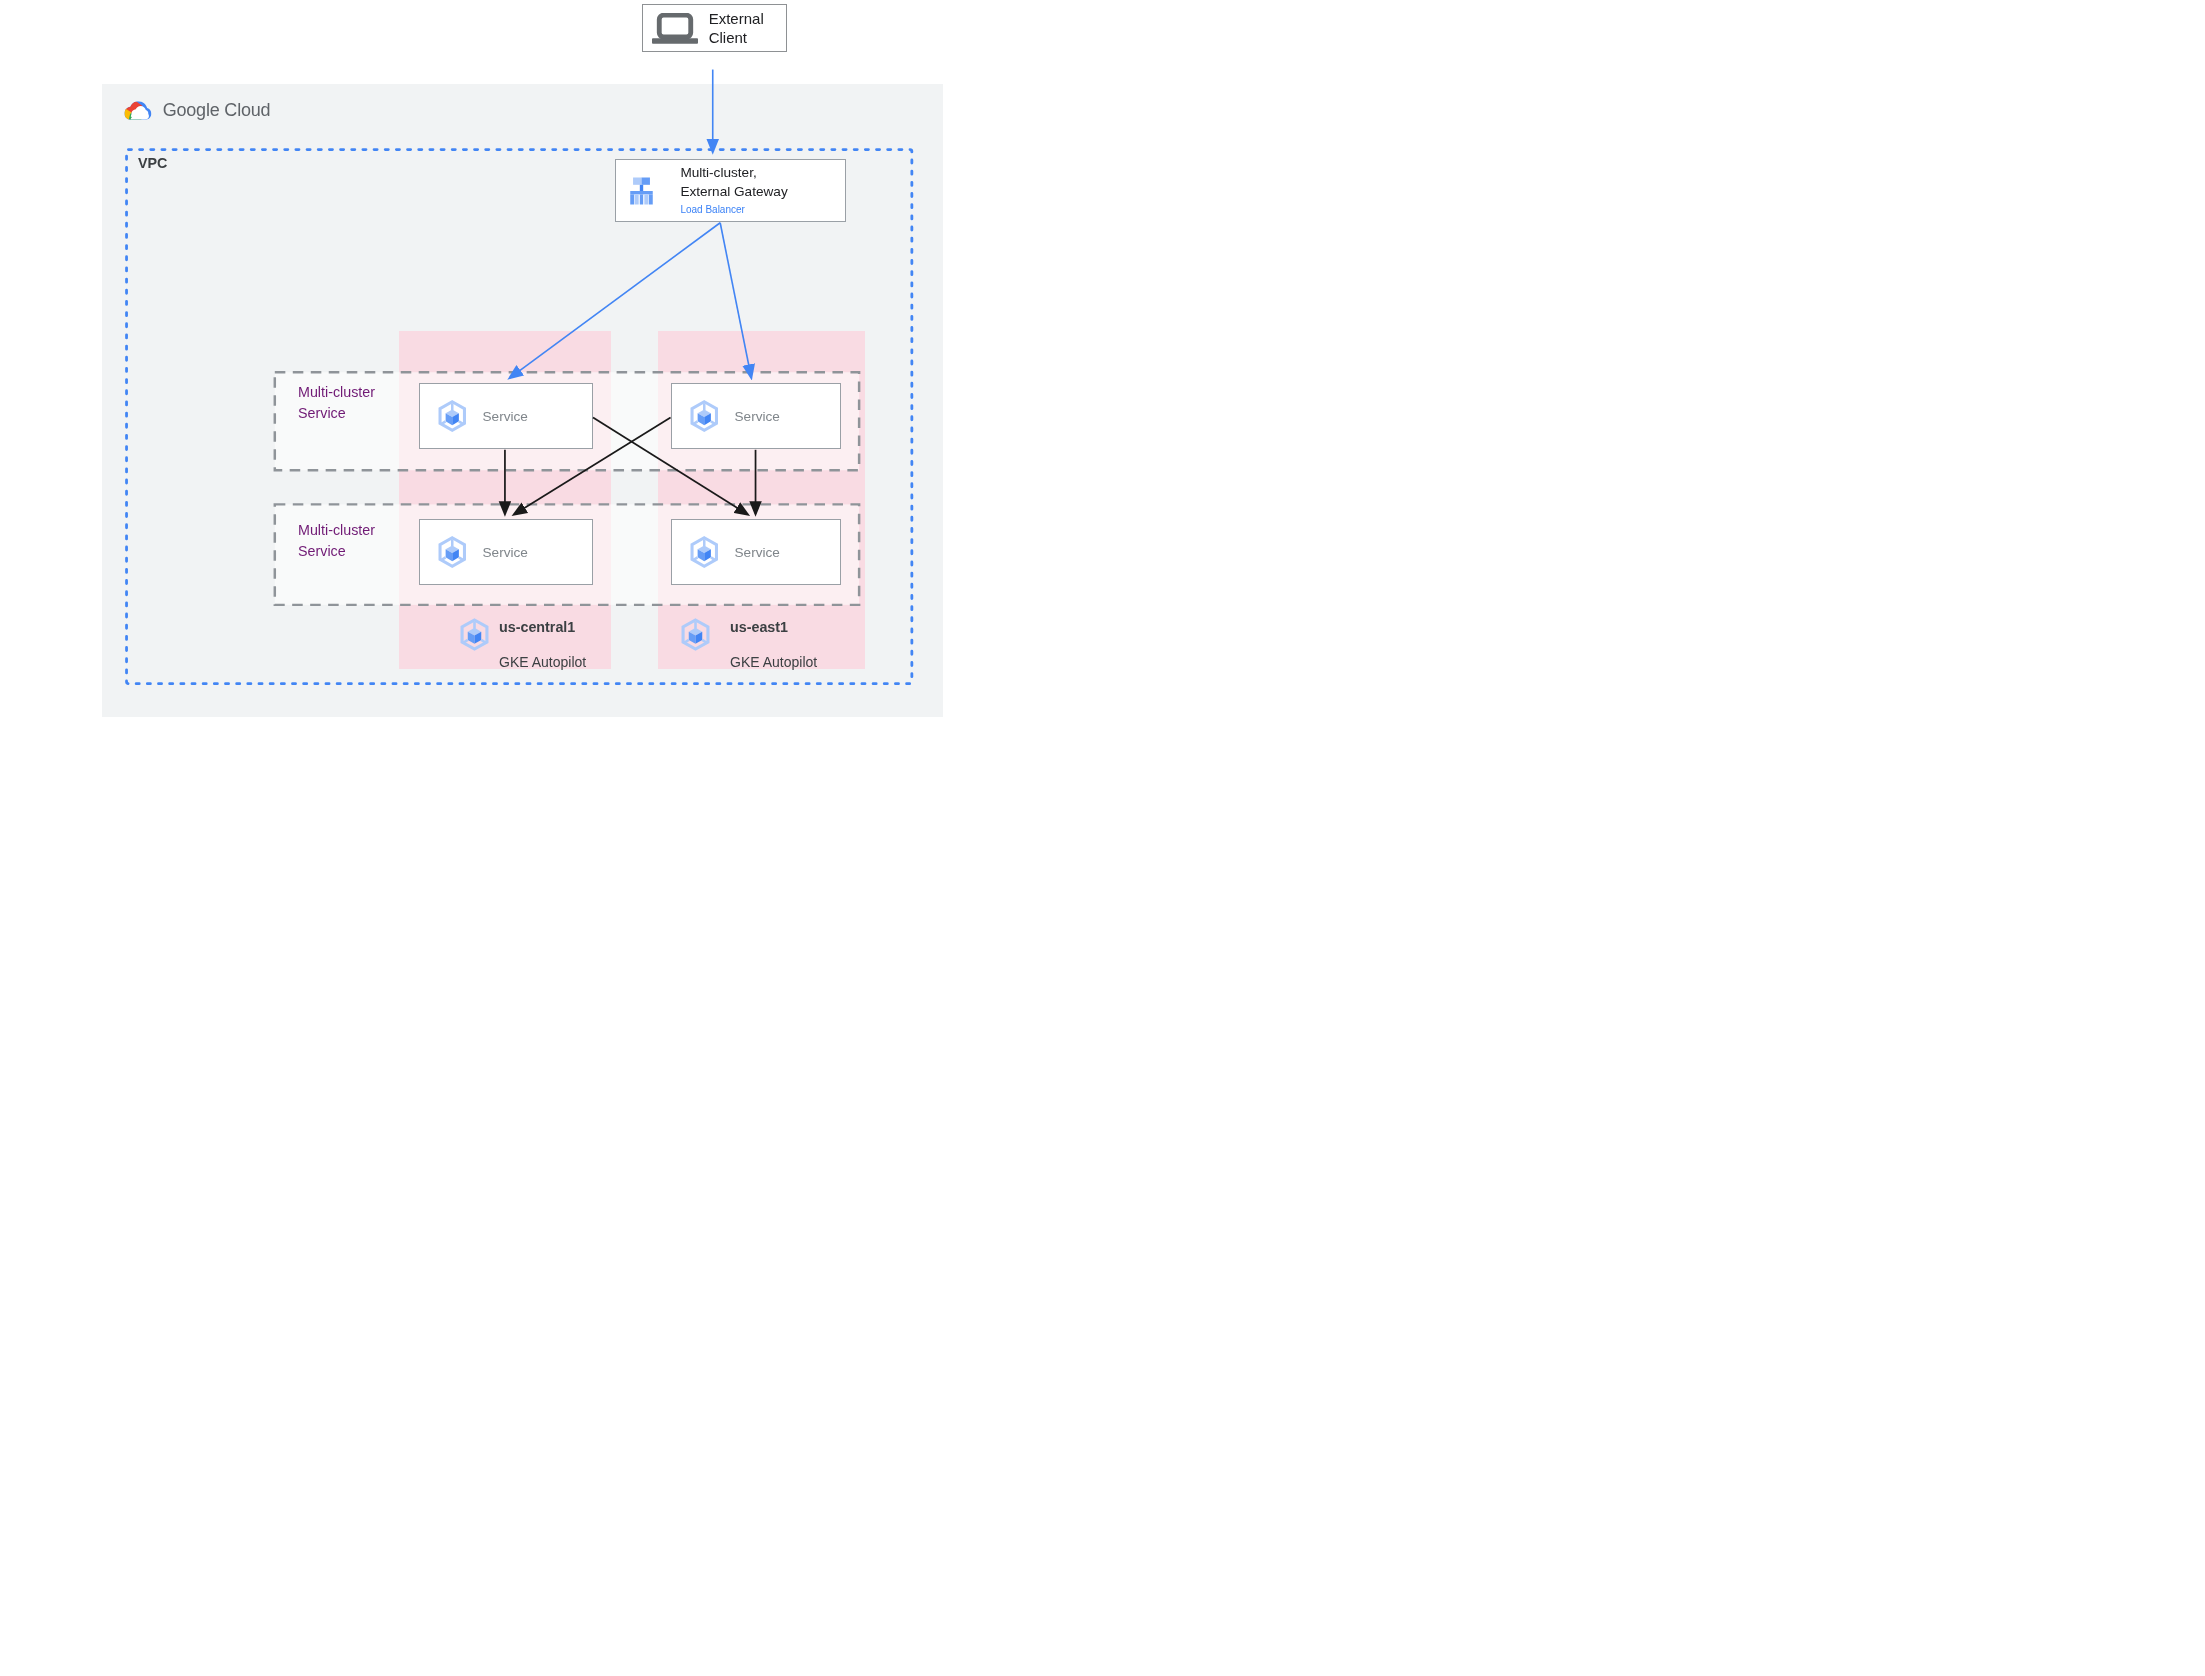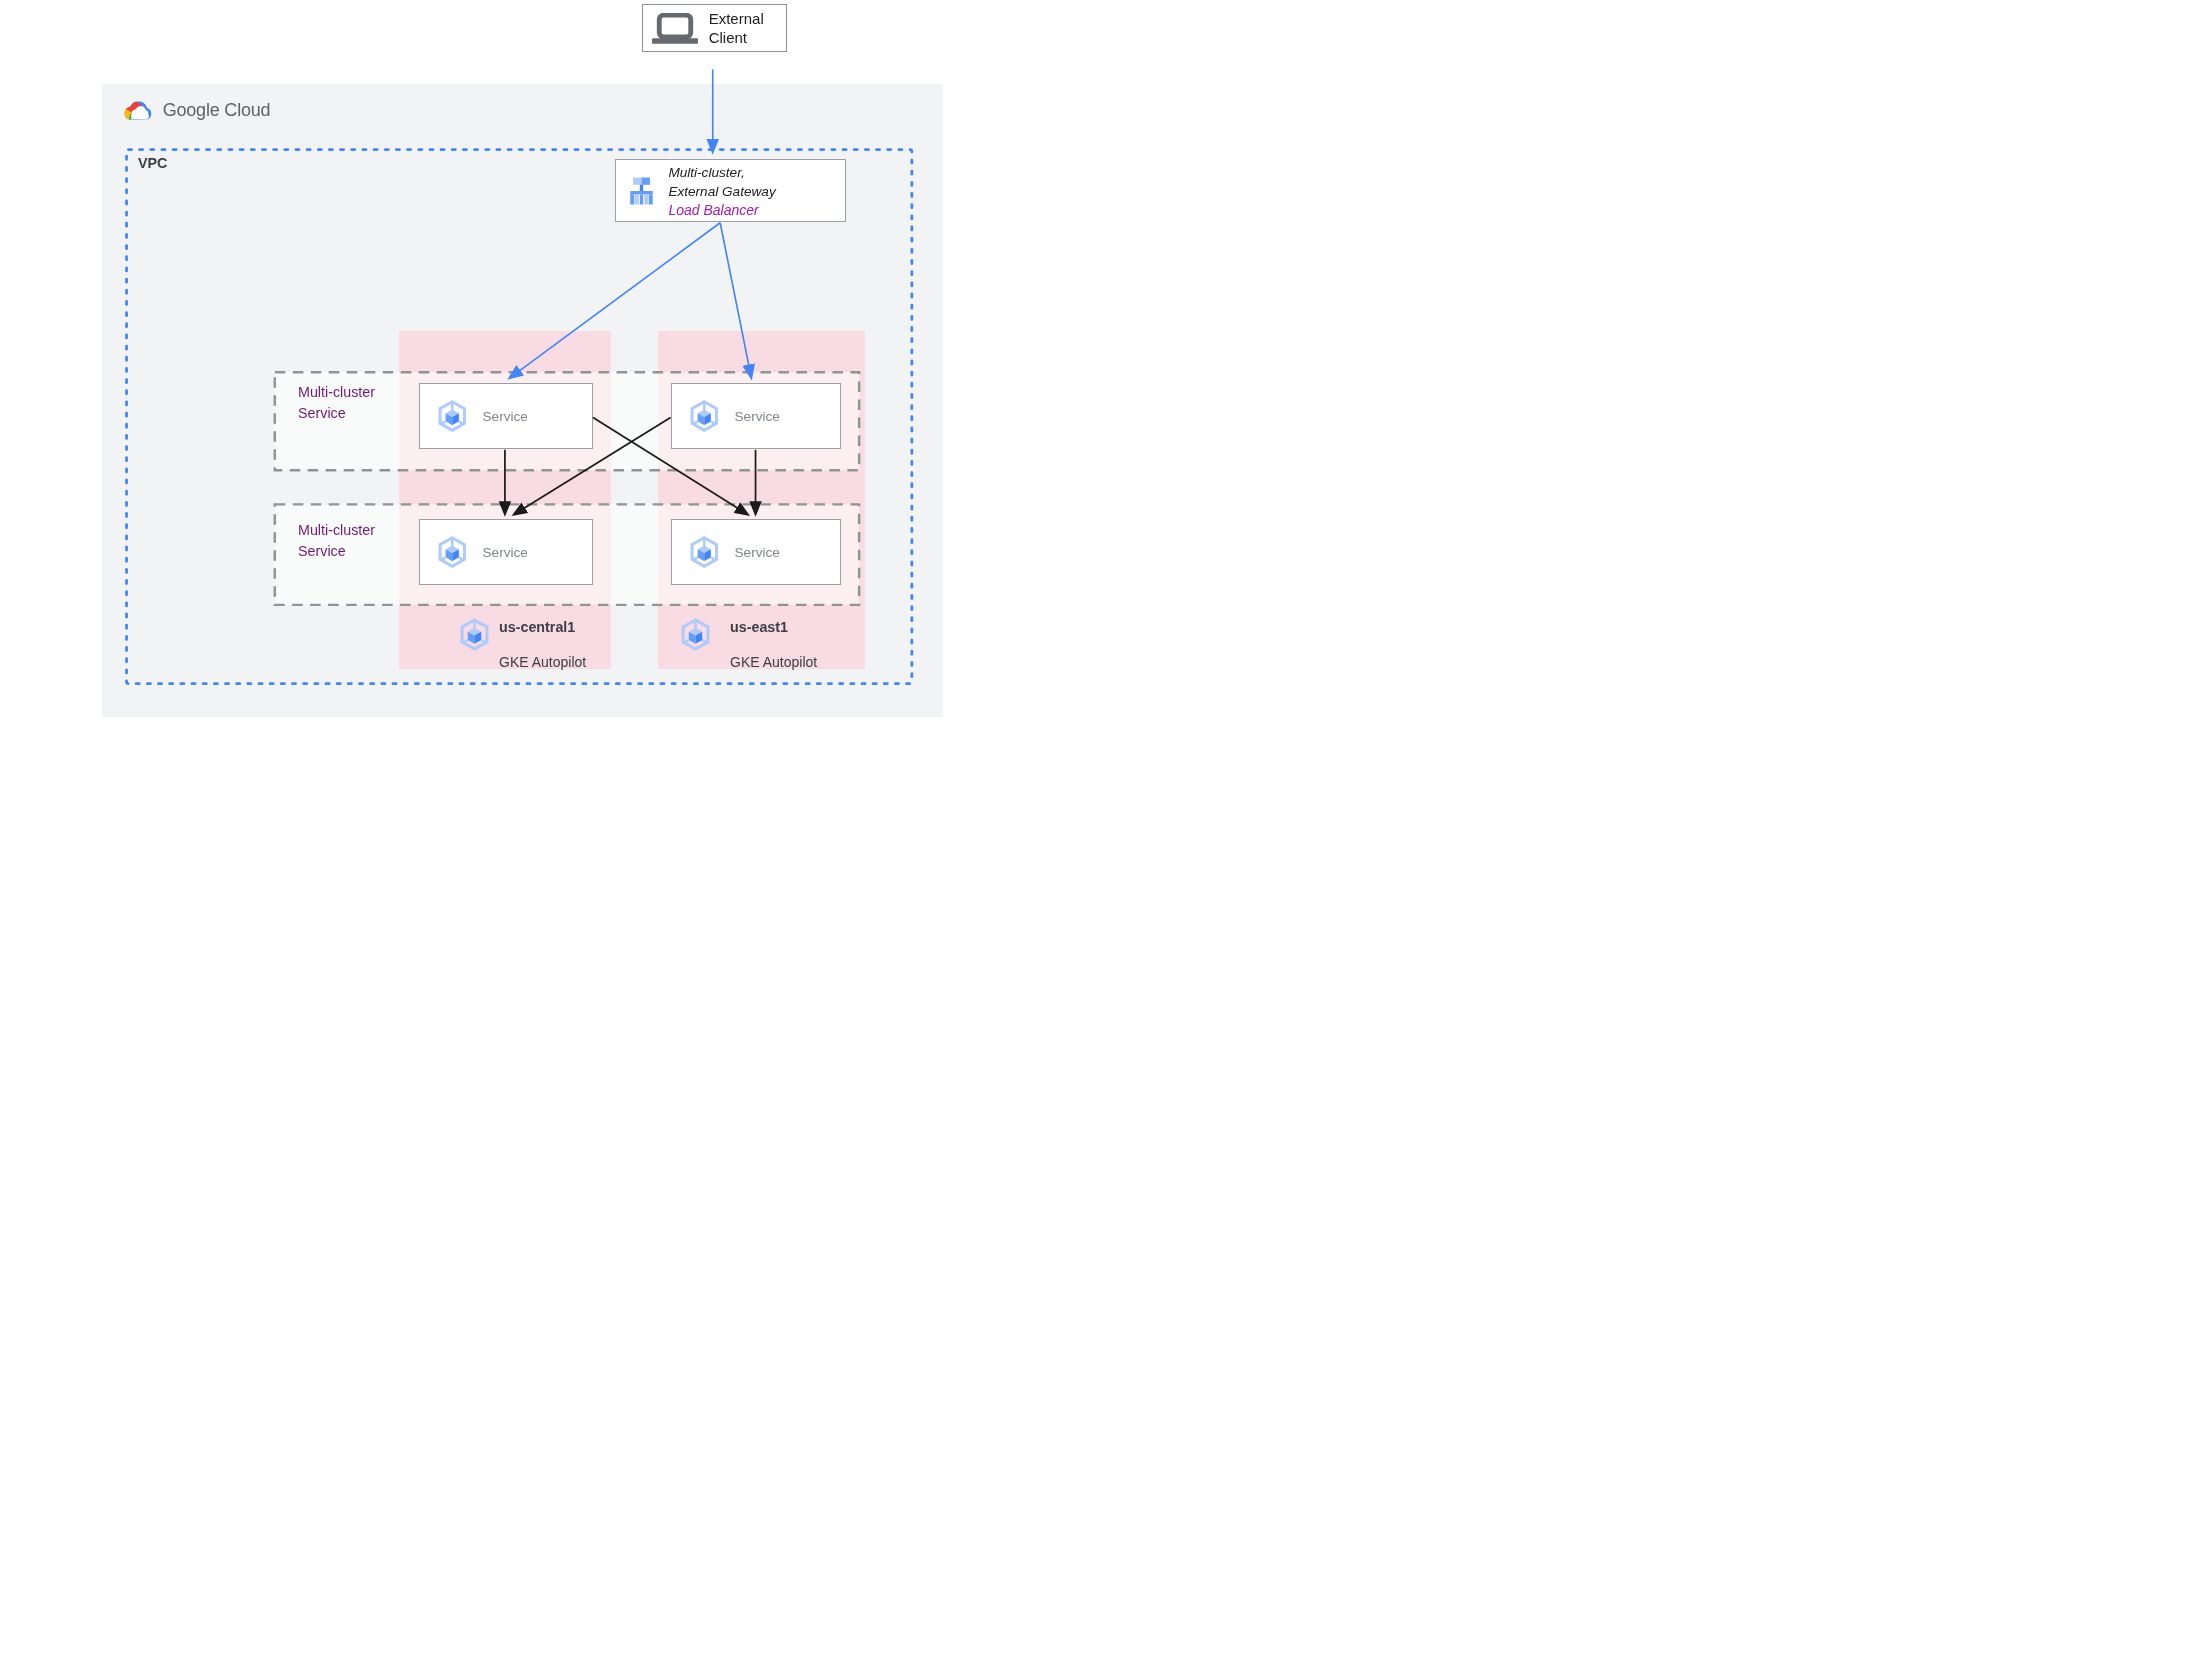--- a/index.html
+++ b/index.html
@@ -20,24 +20,24 @@
   .logo-text{font-size:18px;font-weight:500;color:#5F6368;letter-spacing:-0.2px;white-space:nowrap;}
   
   .vpc-label{left:138px;top:155px;font-size:14.3px;font-weight:700;color:#3C4043;z-index:4;}
   .row-label{width:109px;font-size:14.3px;line-height:20.5px;color:#701a75;z-index:4;}
   .row-label.r1{left:298px;top:382px;}
   .row-label.r2{left:298px;top:520px;}
   
   .card{background:#ffffff;box-sizing:border-box;display:flex;align-items:center;z-index:4;}
   .client-card{left:642px;top:4.3px;width:145px;height:48px;border:1.2px solid #8E9194;padding-left:8.7px;gap:11px;}
   .client-label{font-size:15px;line-height:19px;color:#202124;width:72px;}
-  .gateway-card{left:615px;top:159px;width:231px;height:63px;border:0.9px solid #9AA0A6;padding-left:12.4px;gap:13px;align-items:center;font-style:italic;}
+  .gateway-card{left:615px;top:159px;width:231px;height:63px;border:0.9px solid #9AA0A6;padding-left:12.4px;gap:25px;align-items:center;}
   .gw-text{display:flex;flex-direction:column;}
   .gw-title{font-size:13.6px;line-height:19px;color:#202124;white-space:nowrap;}
-  .gw-sub{font-size:14px;line-height:18px;color:#a21caf;white-space:nowrap;}
+  .gw-sub{font-size:10px;line-height:18px;color:#3b82f6;white-space:nowrap;}
   .service-card{border:0.9px solid #9AA0A6;padding-left:18px;gap:16px;}
   .s1{left:419px;top:383px;width:174px;height:66px;}
   .s2{left:671px;top:383px;width:170px;height:66px;}
   .s3{left:419px;top:519px;width:174px;height:66px;}
   .s4{left:671px;top:519px;width:170px;height:66px;}
   .service-label{font-size:13.6px;color:#80868B;}
   
   .cluster-footer{display:flex;align-items:flex-start;gap:10px;z-index:4;}
   .f1{left:420px;top:618px;padding-left:40px;}
   .f2{left:681px;top:618px;gap:20px;}

